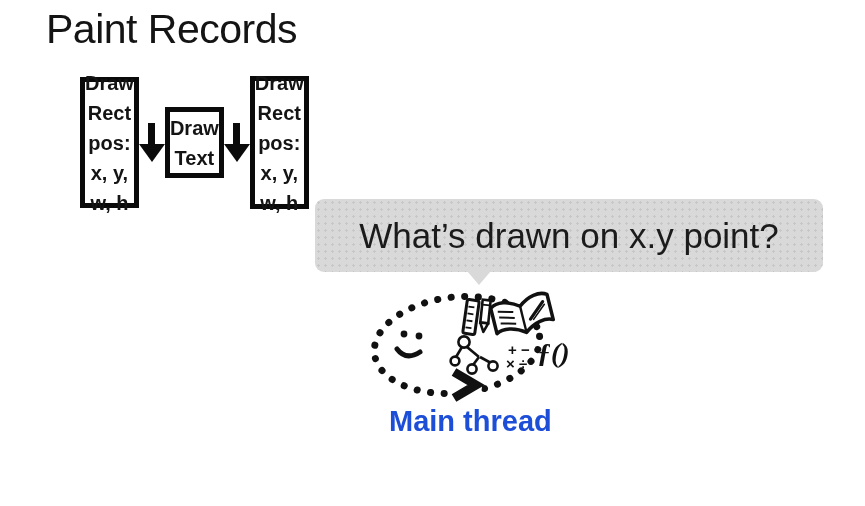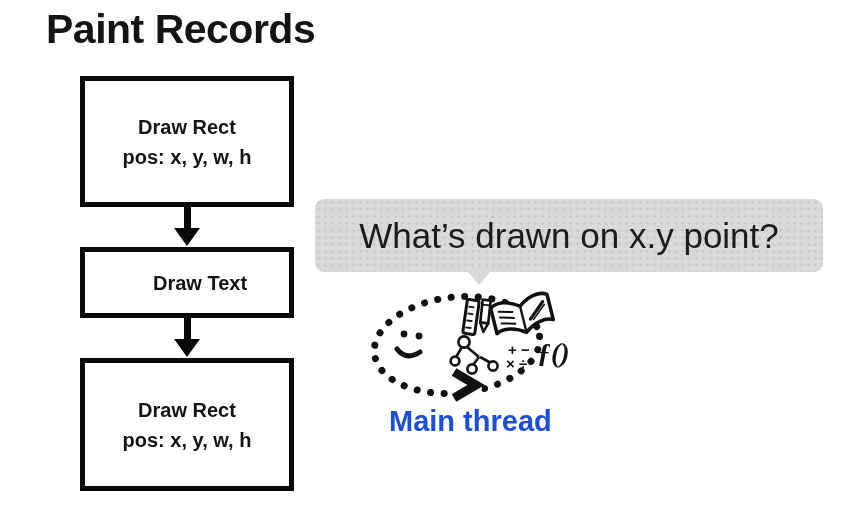--- a/index.html
+++ b/index.html
@@ -8,49 +8,49 @@
     background: #ffffff;
     position: relative;
     overflow: hidden;
     font-family: "Liberation Sans", sans-serif;
     color: #141414;
   }
   .title {
     position: absolute;
     left: 46px; top: 6px;
     font-size: 41px;
-    font-weight: 700;
+    font-weight: 400;
     letter-spacing: -0.5px;
     color: #141414;
   }
   .flow {
     position: absolute;
     left: 80px; top: 76px;
     width: 214px;
     display: flex;
-    flex-direction: column;
+    flex-direction: row;
     align-items: center;
   }
   .fbox {
     box-sizing: border-box;
     width: 214px;
     border: 5px solid #0a0a0a;
     background: #ffffff;
     display: flex;
     flex-direction: column;
     align-items: center;
     justify-content: center;
     text-align: center;
     font-size: 20px;
     font-weight: 700;
     line-height: 30px;
     color: #141414;
   }
   .fbox.b1 { height: 131px; }
-  .fbox.b2 { height: 71px; padding-left: 26px; }
+  .fbox.b2 { height: 71px; }
   .fbox.b3 { height: 133px; }
   .arrow {
     display: flex;
     flex-direction: column;
     align-items: center;
     height: 40px;
     justify-content: flex-start;
   }
   .arrow .stem {
     width: 7px; height: 21px;

